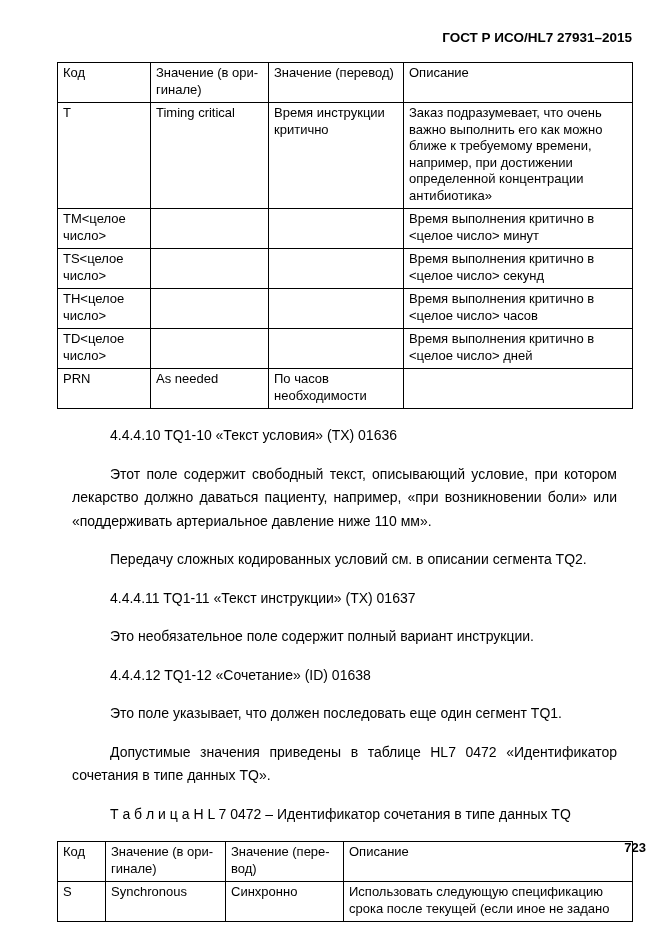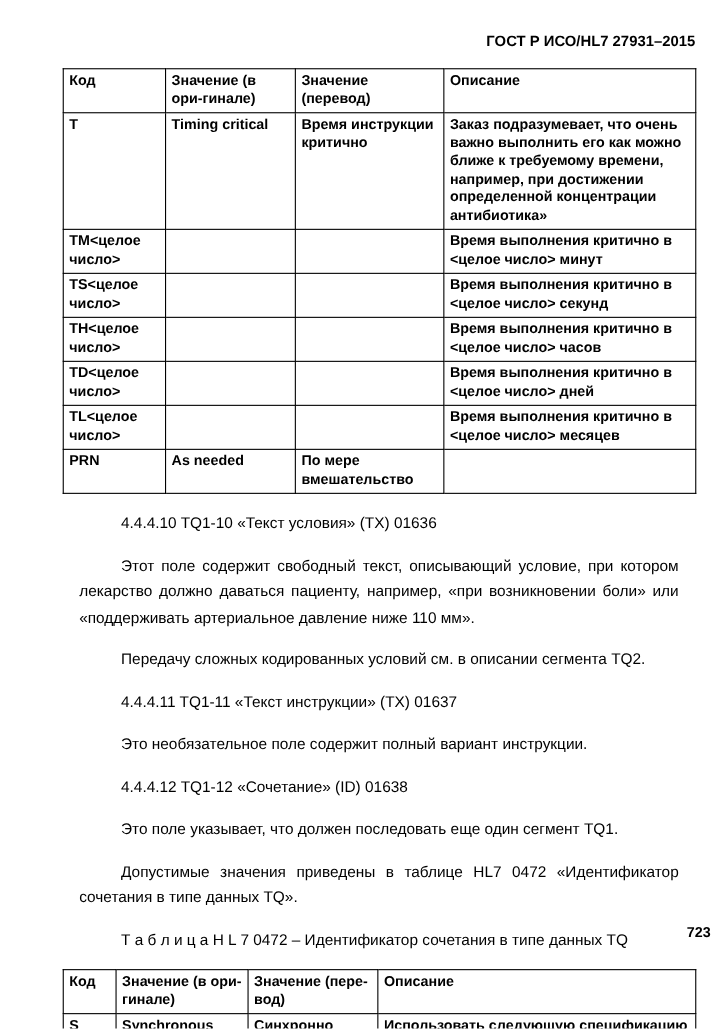--- a/index.html
+++ b/index.html
@@ -20,21 +20,21 @@
 
   table.data-table {
     border-collapse: collapse; table-layout: fixed;
     width: 575px;
   }
   table.data-table td, table.data-table th {
     border: 1px solid #000;
     vertical-align: top;
     padding: 2px 5px 4px 5px;
     font-size: 13px; line-height: 16.5px;
-    font-weight: bold; text-align: left;
+    font-weight: normal; text-align: left;
     word-wrap: break-word;
     overflow-wrap: break-word;
   }
   td.just { text-align: justify; }
 
   .body-text { margin-top: 14px; }
   .body-text p {
     margin: 15px;
     font-size: 14px; line-height: 23.5px;
     text-align: justify; text-indent: 38px;
@@ -96,29 +96,23 @@
           <td></td>
           <td class="just">Время выполнения критично в &lt;целое число&gt; часов</td>
         </tr>
         <tr>
           <td>TD&lt;целое число&gt;</td>
           <td></td>
           <td></td>
           <td class="just">Время выполнения критично в &lt;целое число&gt; дней</td>
         </tr>
         <tr>
-          <td>TL&lt;целое число&gt;</td>
-          <td></td>
-          <td></td>
-          <td class="just">Время выполнения критично в &lt;целое число&gt; месяцев</td>
-        </tr>
-        <tr>
           <td>PRN</td>
           <td>As needed</td>
-          <td class="just">По мере вмешательство</td>
+          <td class="just">По часов необходимости</td>
           <td></td>
         </tr>
       </tbody>
     </table>
 
     <div class="body-text">
       <p>4.4.4.10 TQ1-10 «Текст условия» (TX) 01636</p>
       <p>Этот поле содержит свободный текст, описывающий условие, при котором лекарство должно даваться пациенту, например, «при возникновении боли» или «поддерживать артериальное давление ниже 110 мм».</p>
       <p>Передачу сложных кодированных условий см. в описании сегмента TQ2.</p>
       <p>4.4.4.11 TQ1-11 «Текст инструкции» (TX) 01637</p>

